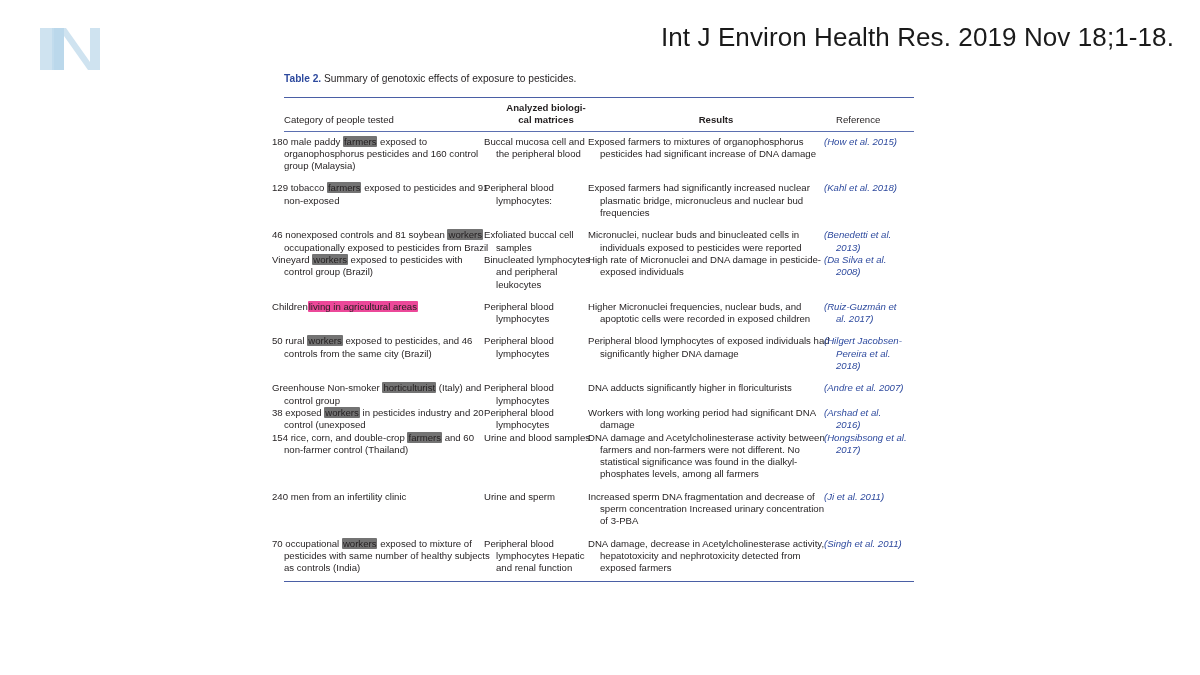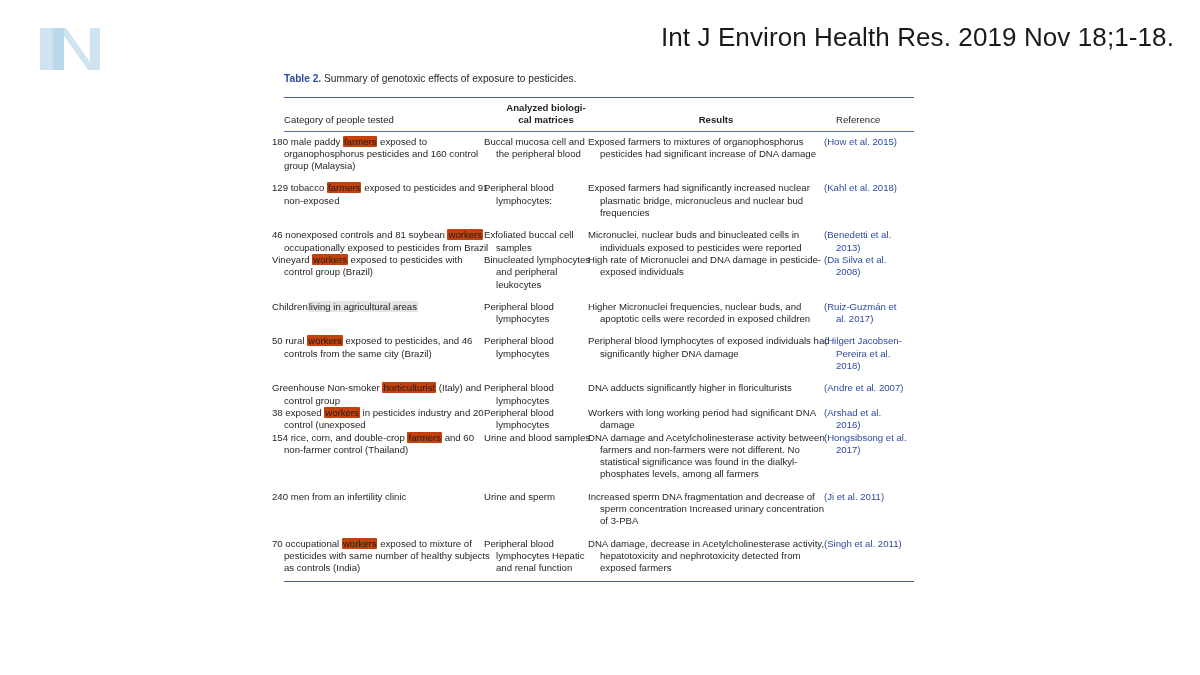--- a/index.html
+++ b/index.html
@@ -83,36 +83,37 @@
   col.c3 { width: 236px; }
   col.c4 { width: 78px; }
 
   .cell-indent {
     padding-left: 12px;
     text-indent: -12px;
   }
 
   .ref {
     color: #2e4a9e;
+    font-style: italic;
   }
 
   .row-gap td {
     height: 10px;
   }
   .row-gap-sm td {
     height: 4px;
   }
 
   .hl-yellow {
-    background: #c2410c;
+    background: #737373;
     padding: 0 1px;
     border-radius: 1px;
   }
   .hl-red {
-    background: #e5e5e5;
+    background: #ec4899;
     padding: 0 1px;
     border-radius: 1px;
   }
 
   .table-bottom-rule {
     margin-top: 6px;
     border-top: 1.3px solid #4a5fa5;
   }
 </style>
 </head>

